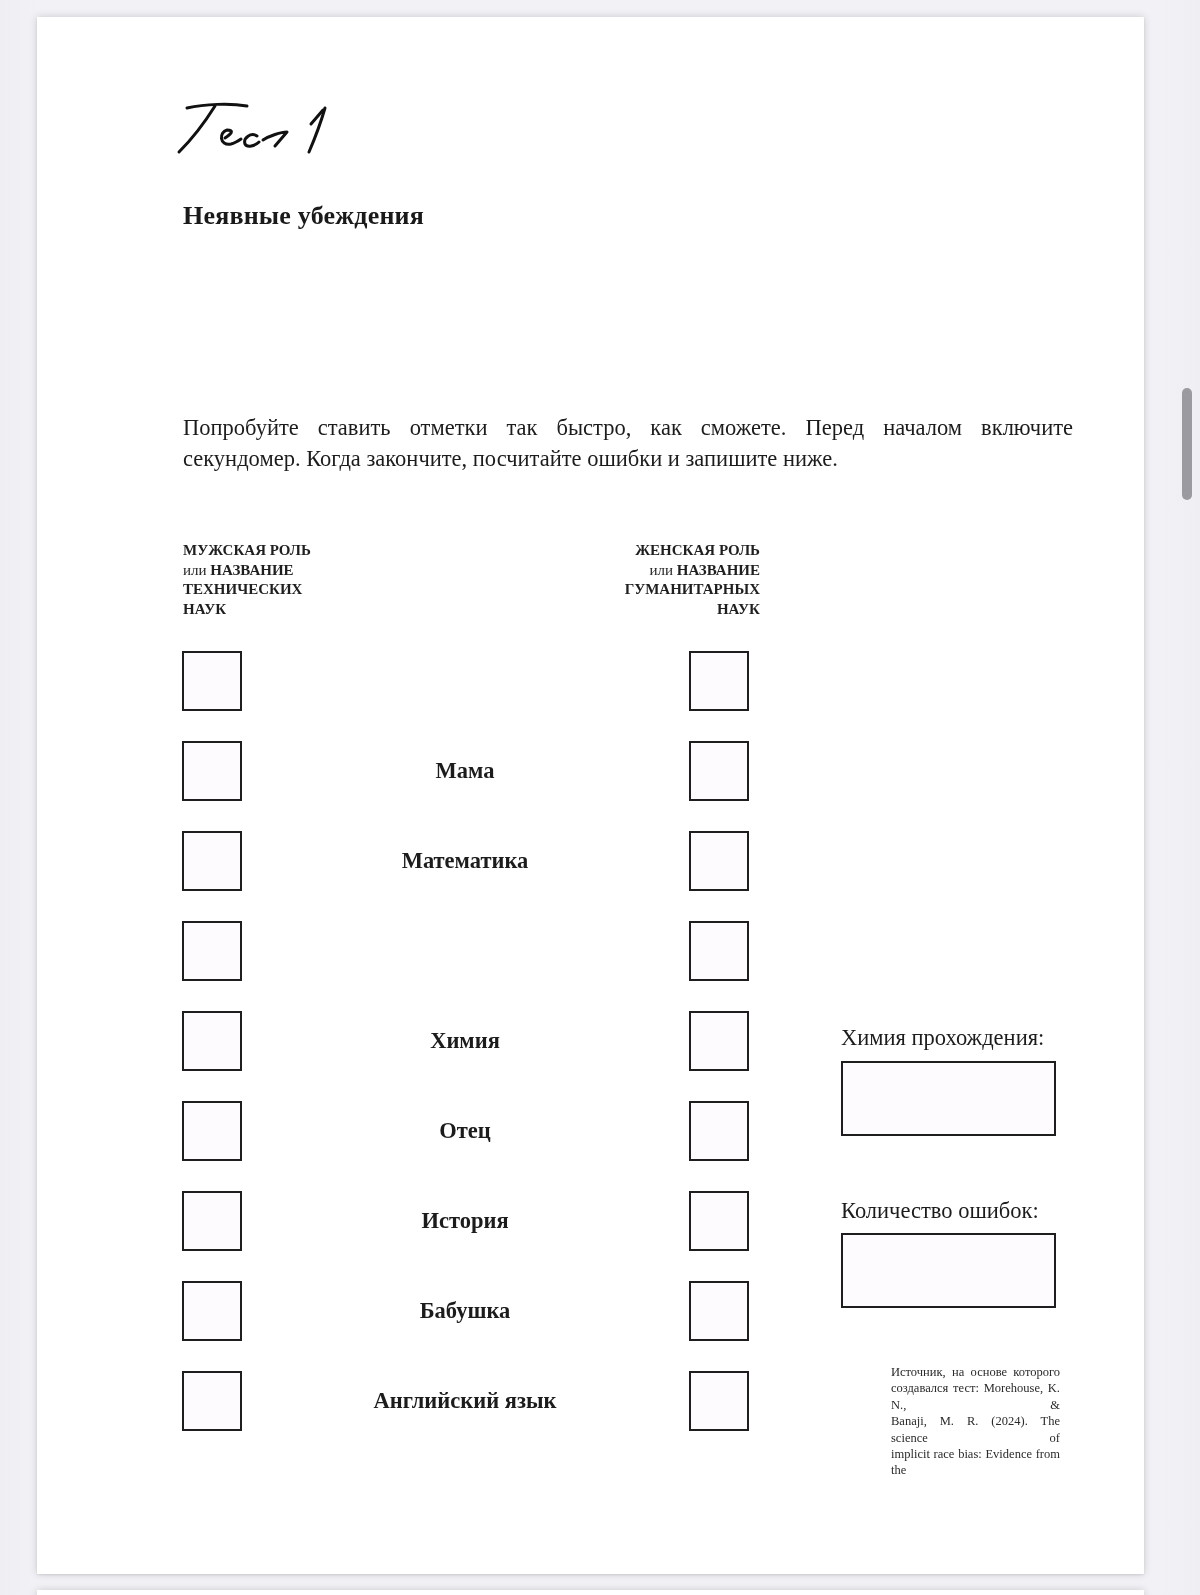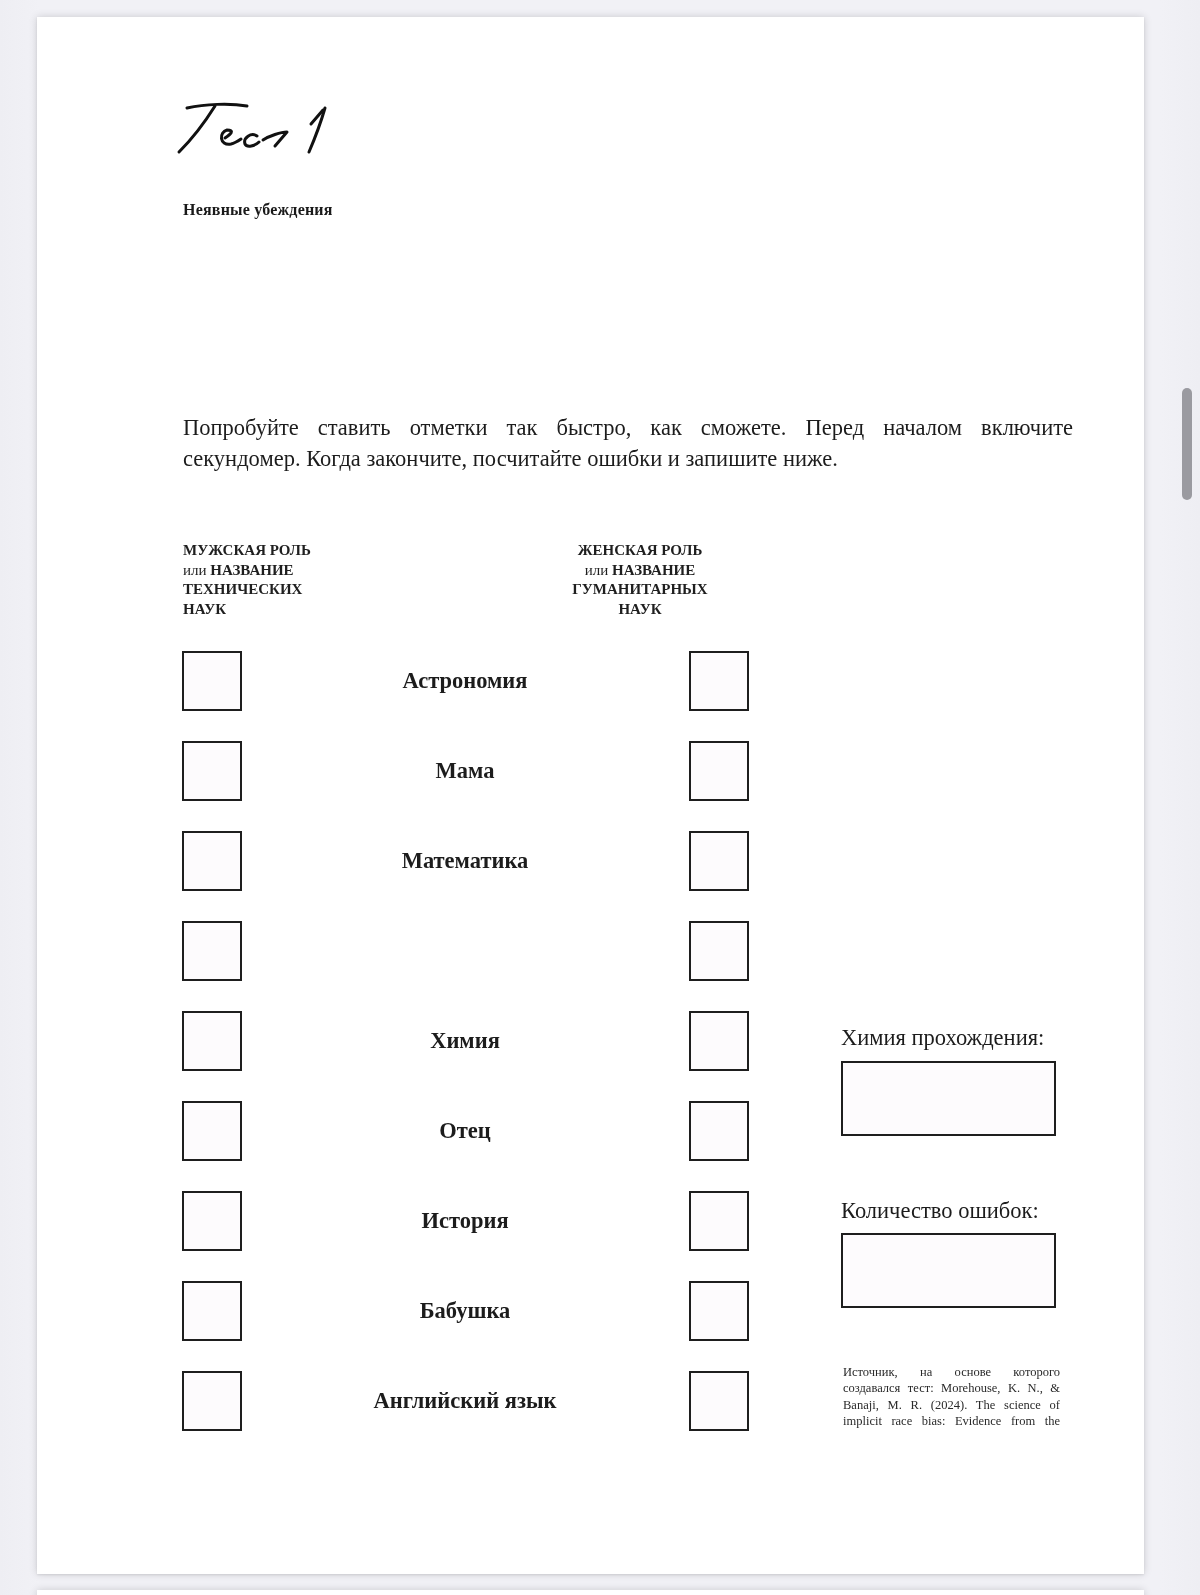--- a/index.html
+++ b/index.html
@@ -62,21 +62,21 @@
       stroke: #111;
       stroke-width: 3;
       stroke-linecap: round;
       stroke-linejoin: round;
     }
 
     .subtitle {
       position: absolute;
       left: 183px;
       top: 201px;
-      font-size: 16px;
+      font-size: 26px;
       font-weight: bold;
       letter-spacing: 0.2px;
     }
     .paragraph {
       position: absolute;
       left: 183px;
       width: 890px;
       font-size: 22.5px;
       line-height: 30.5px;
       text-align: justify;
@@ -90,21 +90,21 @@
       position: absolute;
       top: 541px;
       font-size: 15px;
       line-height: 19.7px;
       font-weight: bold;
       color: #1f1f1f;
       white-space: pre-line;
     }
     .col-header .light { font-weight: normal; }
     .col-left { left: 183px; text-align: left; }
-    .col-right { left: 540px; width: 200px; text-align: center; }
+    .col-right { left: 560px; width: 200px; text-align: right; }
 
     .row {
       position: absolute;
       left: 182px;
       width: 568px;
       height: 60px;
     }
     .checkbox {
       position: absolute;
       top: 0;
@@ -148,21 +148,21 @@
       position: absolute;
       left: 843px;
       top: 1364px;
       width: 217px;
       font-size: 12.5px;
       line-height: 16.4px;
       text-align: justify;
       text-align-last: justify;
       color: #2a2a2a;
     }
-    .citation span { display: block; }
+    .citation span { display: block; margin-left: 48px; }
 
     .page-number {
       position: absolute;
       left: 0;
       width: 1181px;
       top: 1486px;
       text-align: center;
       font-size: 26px;
       color: #1c1c1c;
     }
@@ -188,21 +188,20 @@
   <div class="subtitle">Неявные убеждения</div>
 
   <div class="paragraph para2">Попробуйте ставить отметки так быстро, как сможете. Перед началом включите секундомер. Когда закончите, посчитайте ошибки и запишите ниже.</div>
 
   <div class="col-header col-left"><span>МУЖСКАЯ РОЛЬ</span><br><span class="light">или</span> <span>НАЗВАНИЕ</span><br><span>ТЕХНИЧЕСКИХ</span><br><span>НАУК</span></div>
 
   <div class="col-header col-right"><span>ЖЕНСКАЯ РОЛЬ</span><br><span class="light">или</span> <span>НАЗВАНИЕ</span><br><span>ГУМАНИТАРНЫХ</span><br><span>НАУК</span></div>
 
   <div class="row" style="top:651px">
     <div class="checkbox left"></div>
-    <div class="word">Астрономия</div>
     <div class="checkbox right"></div>
   </div>
   <div class="row" style="top:741px">
     <div class="checkbox left"></div>
     <div class="word">Мама</div>
     <div class="checkbox right"></div>
   </div>
   <div class="row" style="top:831px">
     <div class="checkbox left"></div>
     <div class="word">Математика</div>

